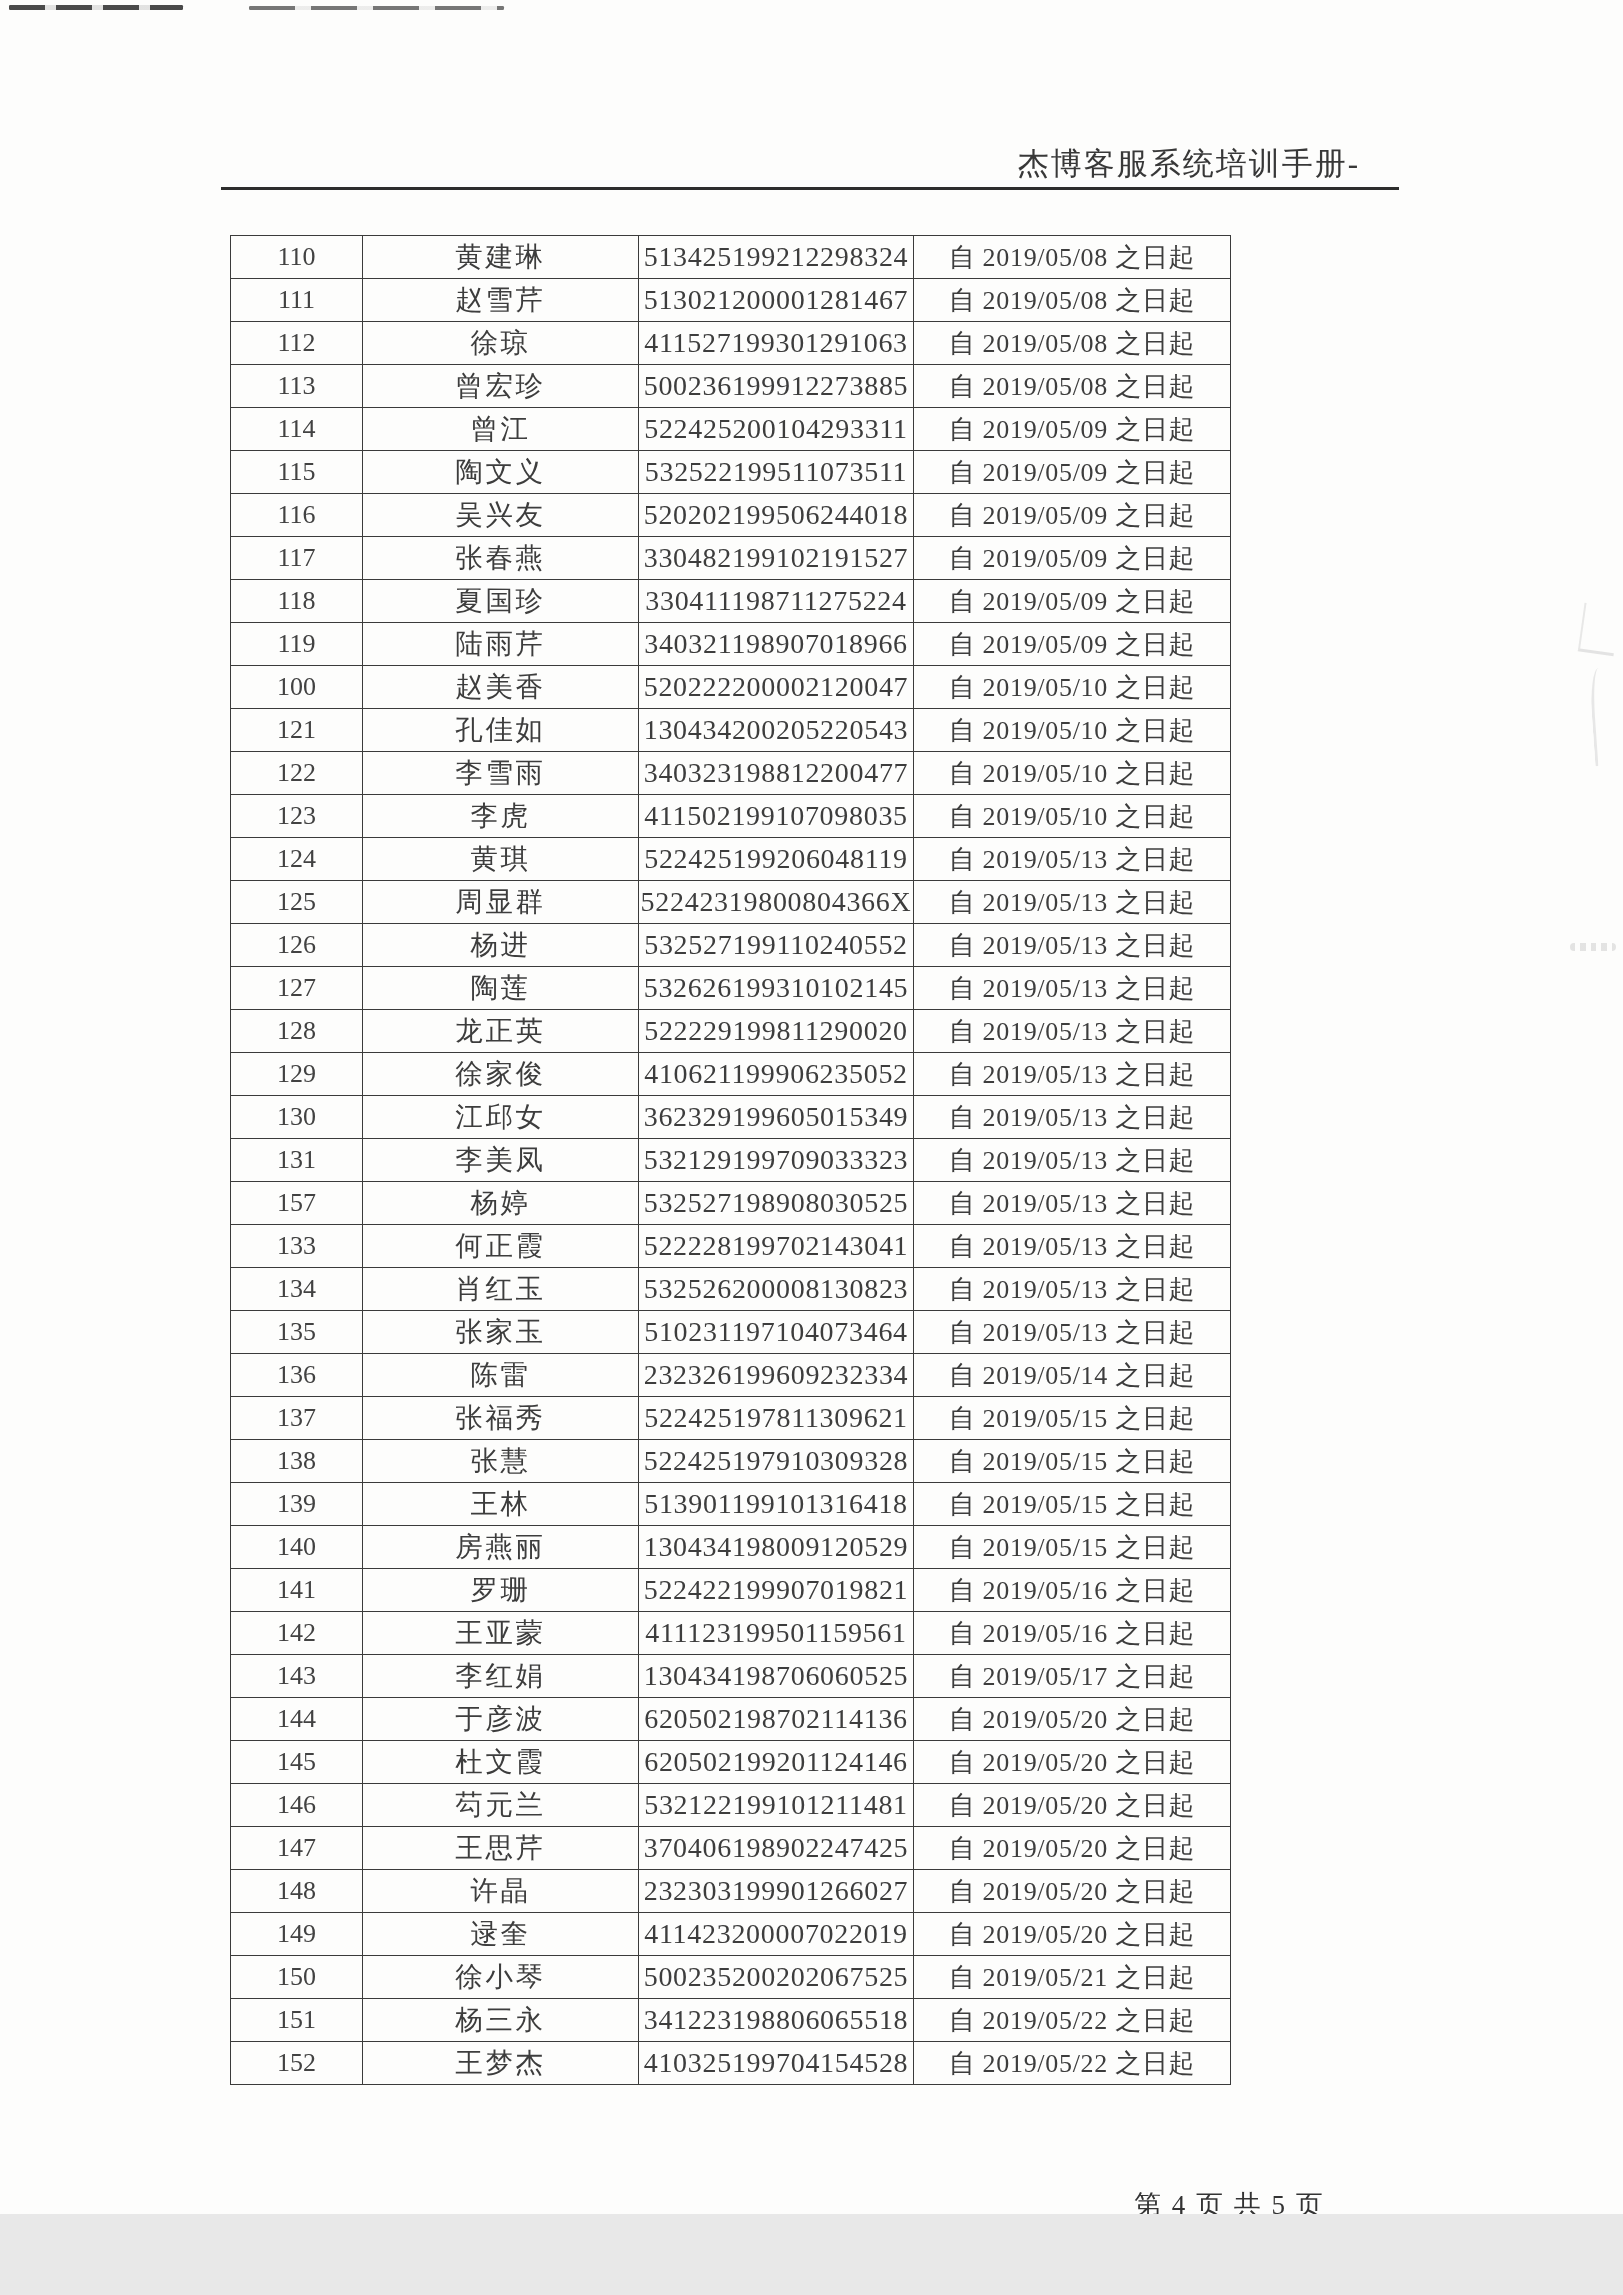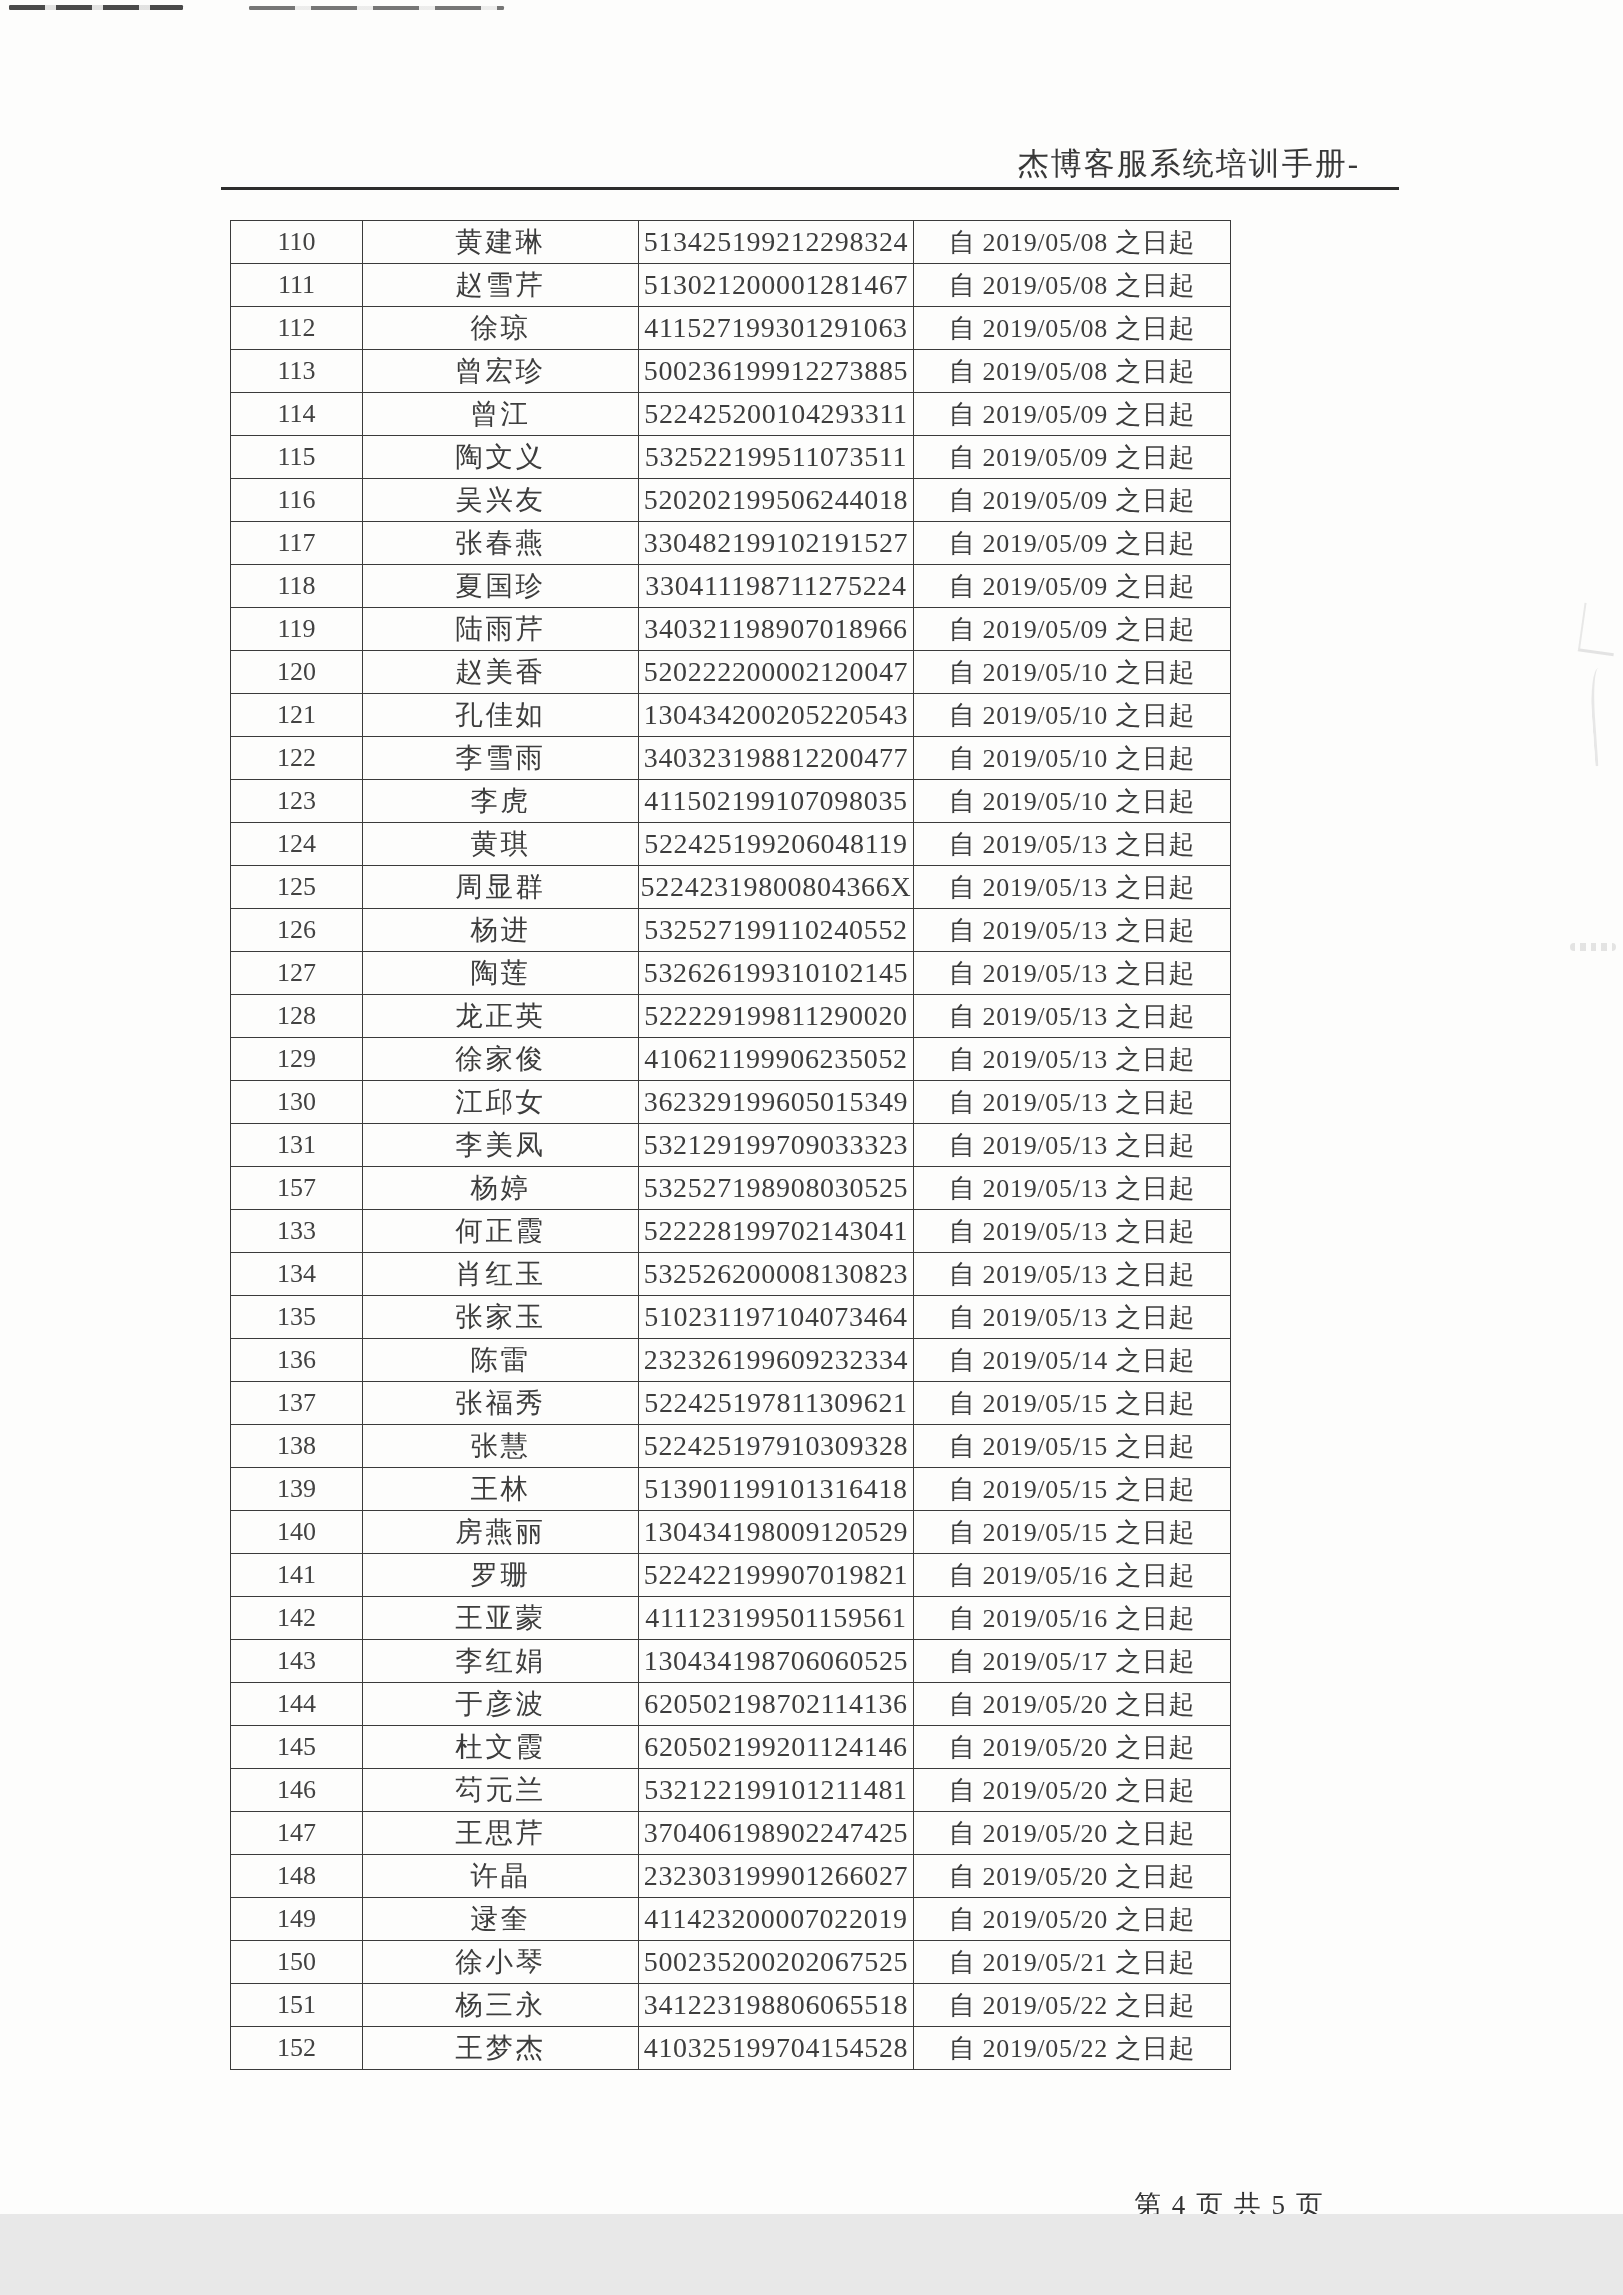--- a/index.html
+++ b/index.html
@@ -101,21 +101,21 @@
     left: 221px;
     top: 187px;
     width: 1178px;
     height: 2.6px;
     background: #2d2d2d;
   }
 
   table.roster {
     position: absolute;
     left: 230px;
-    top: 220px;
+    top: 235px;
     width: 999px;
     border-collapse: collapse;
     table-layout: fixed;
   }
   table.roster td {
     border: 1.3px solid #3b3b3b;
     text-align: center;
     vertical-align: middle;
     padding: 0;
     overflow: hidden;
@@ -211,21 +211,21 @@
           <td class="c-id">330411198711275224</td>
           <td class="c-date">自 2019/05/09 之日起</td>
         </tr>
         <tr>
           <td class="c-no">119</td>
           <td class="c-name">陆雨芹</td>
           <td class="c-id">340321198907018966</td>
           <td class="c-date">自 2019/05/09 之日起</td>
         </tr>
         <tr>
-          <td class="c-no">120</td>
+          <td class="c-no">100</td>
           <td class="c-name">赵美香</td>
           <td class="c-id">520222200002120047</td>
           <td class="c-date">自 2019/05/10 之日起</td>
         </tr>
         <tr>
           <td class="c-no">121</td>
           <td class="c-name">孔佳如</td>
           <td class="c-id">130434200205220543</td>
           <td class="c-date">自 2019/05/10 之日起</td>
         </tr>

